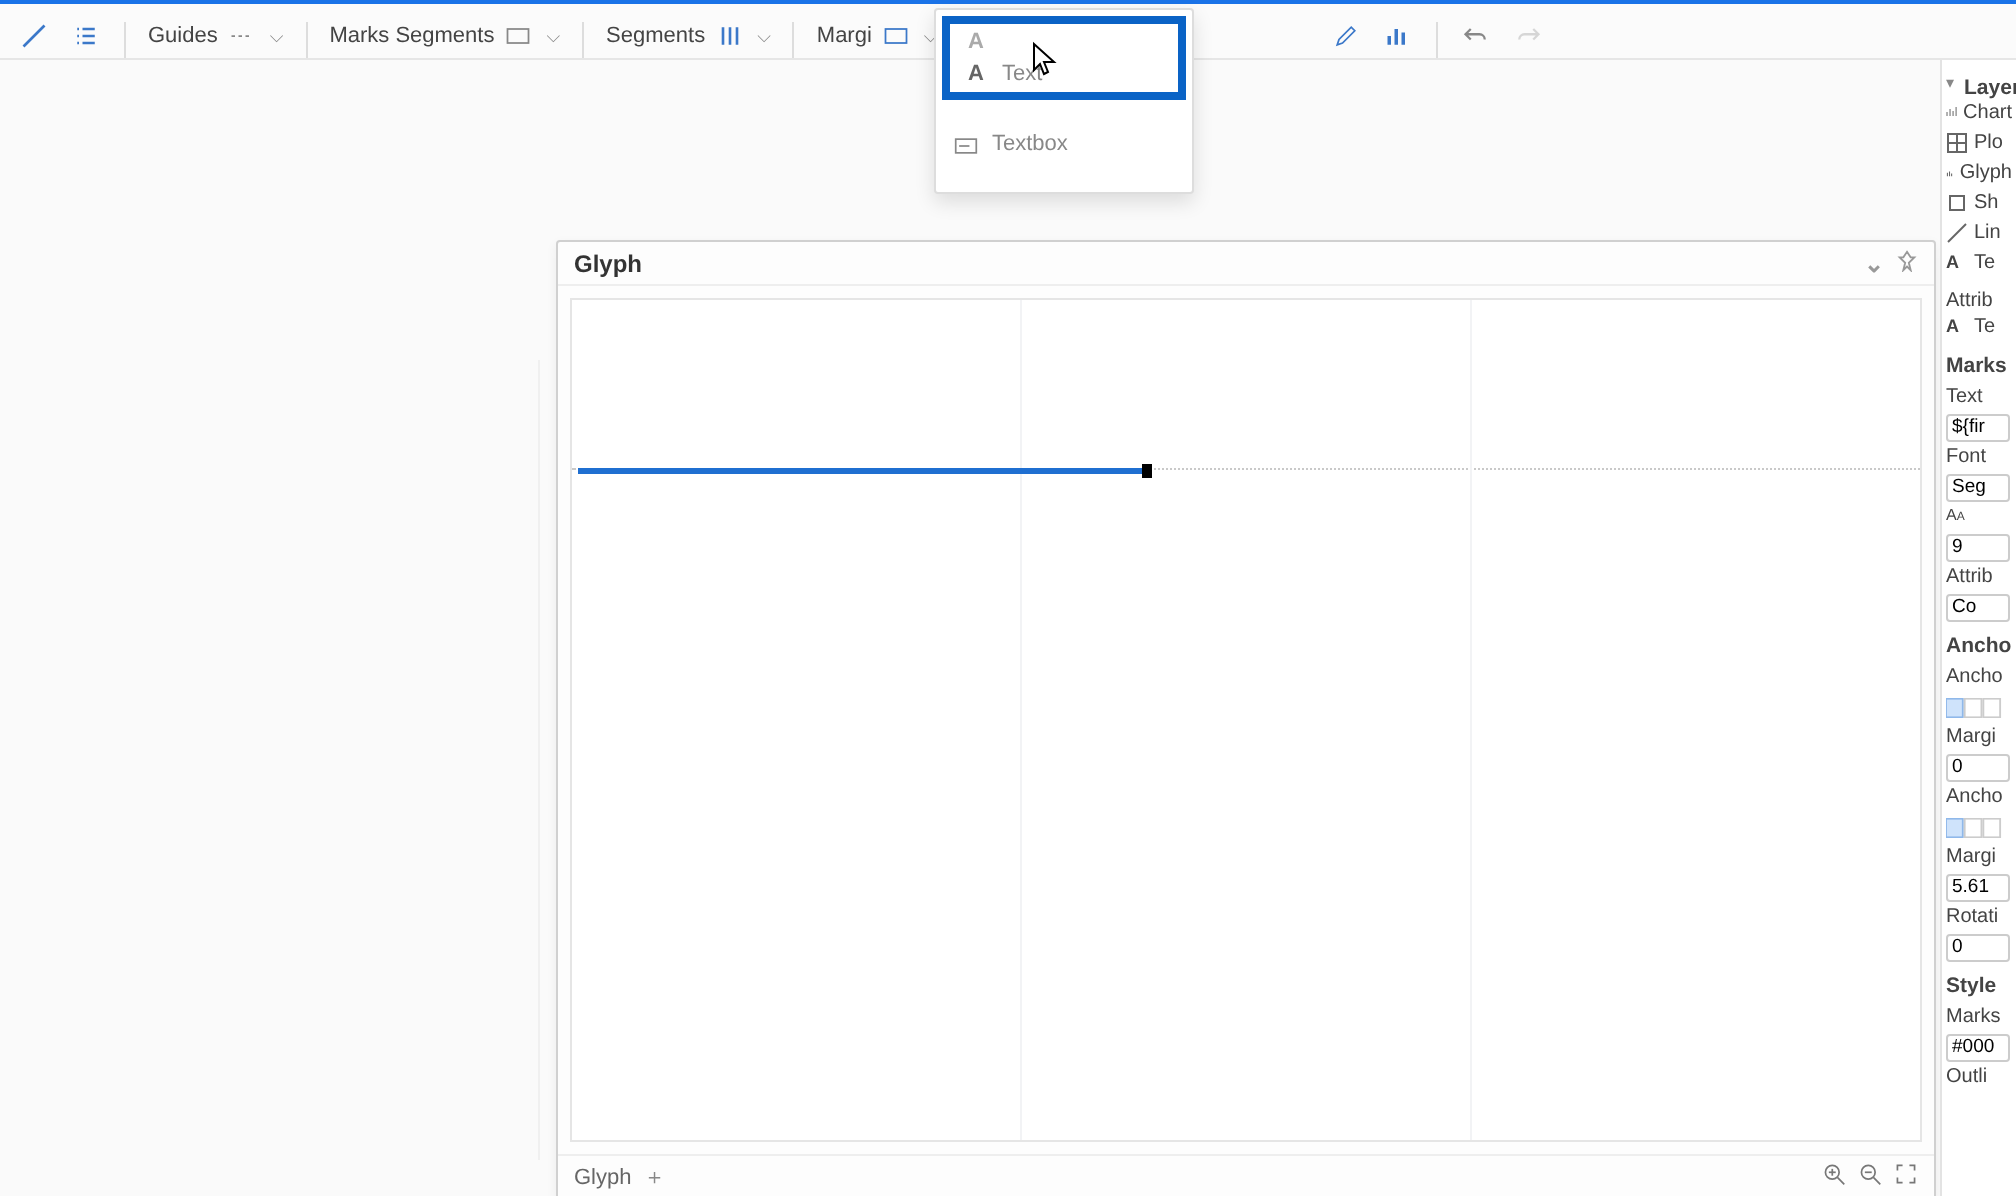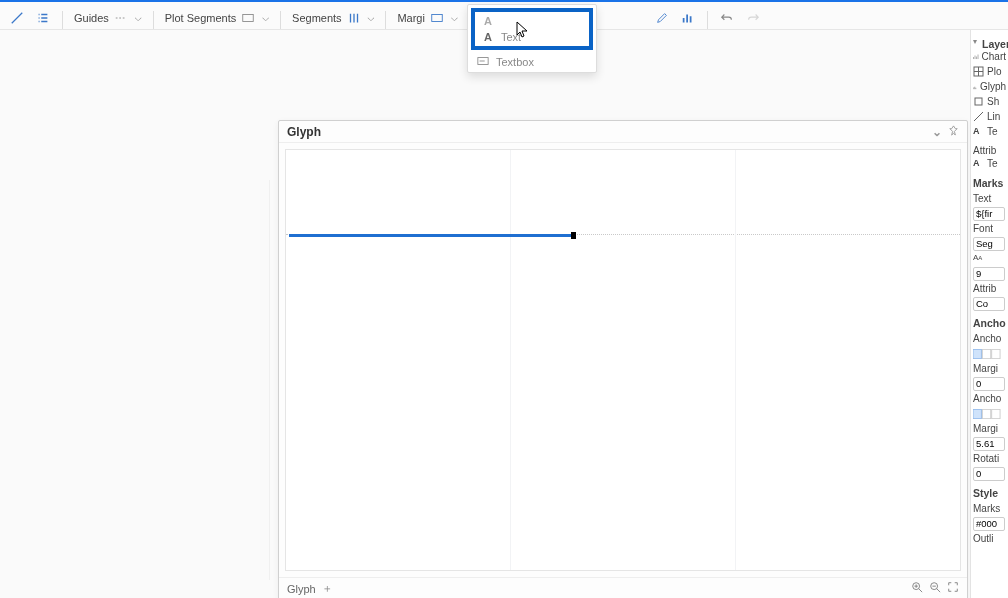--- a/index.html
+++ b/index.html
@@ -29,21 +29,21 @@
     box-shadow: 0 4px 10px rgba(0,0,0,.12);
     border-radius: 2px; z-index: 20;
     font-size: 11px; color: #555;
     display: flex; flex-direction: column;
   }
   .dropdown-highlight {
     border: 4px solid #0a63c6; margin: 3px 3px 0 3px;
     height: 42px; display: flex; align-items: center;
     position: relative;
   }
-  .dd-row { display:flex; align-items:flex-end; gap:6px; padding:4px 8px; }
+  .dd-row { display:flex; align-items:flex-start; gap:6px; padding:16px 8px; }
   .dd-icon-a { width:14px; height:14px; display:inline-flex; align-items:center; justify-content:center; color:#666; font-weight:600; }
   .cursor-icon { position:absolute; left:38px; top:8px; width:20px; height:20px; }
   .main {
     position: relative; width: 100%; height: calc(598px - 30px);
     background: #fafafa;
   }
   .glyph-panel {
     position: absolute; left: 278px; top: 90px; width: 690px; height: 480px;
     background: #fdfdfd; border: 1px solid #d0d0d0; border-radius: 2px;
     box-shadow: 0 2px 6px rgba(0,0,0,.06);
@@ -117,21 +117,21 @@
     <span class="tb-icon">
       <svg viewBox="0 0 16 16" width="14" height="14">
           <path d="M2 8h12" stroke="#888" stroke-width="1" stroke-dasharray="2 2"></path>
         </svg>
     </span>
     <span class="chev">⌵</span>
   </span>
   <span class="tb-sep"></span>
 
   <span class="tb-group tb-btn">
-    <span class="tb-label">Plot Segments</span>
+    <span class="tb-label">Marks Segments</span>
     <span class="tb-icon">
       <svg viewBox="0 0 16 16" width="14" height="14">
           <rect x="2" y="4" width="12" height="8" fill="none" stroke="#888"></rect>
         </svg>
     </span>
     <span class="chev">⌵</span>
   </span>
   <span class="tb-sep"></span>
 
   <span class="tb-group tb-btn">

